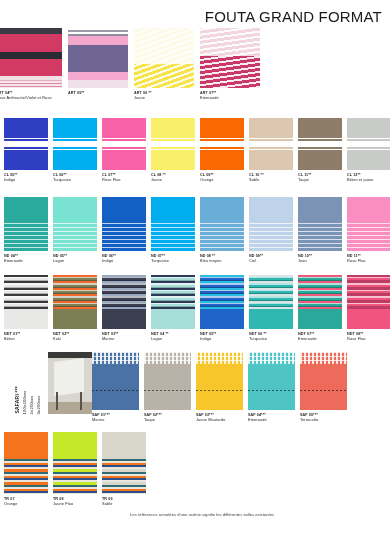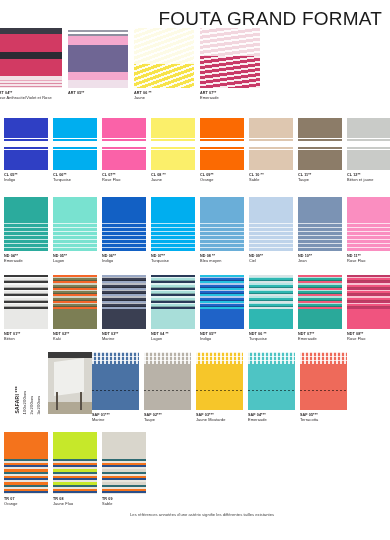--- a/index.html
+++ b/index.html
@@ -9,21 +9,21 @@
     font-family:"Liberation Sans", sans-serif;
     color:#231f20;
     overflow:hidden;
     position:relative;
   }
   .page{position:relative;width:390px;height:540px;}
 
   
   .title{
     position:absolute;right:8px;top:8px;
-    font-size:19px;letter-spacing:.2px;font-weight:400;
+    font-size:15px;letter-spacing:.2px;font-weight:400;
     color:#1a1a1a;white-space:nowrap;
   }
 
   
   .row{position:absolute;display:flex;align-items:flex-start;}
   .cell{display:flex;flex-direction:column;align-items:flex-start;}
   .sw{position:relative;overflow:hidden;background:#ddd;}
   .cap{margin-top:3px;line-height:1.25;}
   .ref{font-size:3.7px;font-weight:bold;letter-spacing:.1px;white-space:nowrap;}
   .nm{font-size:3.9px;letter-spacing:.1px;white-space:nowrap;margin-top:.5px;}

